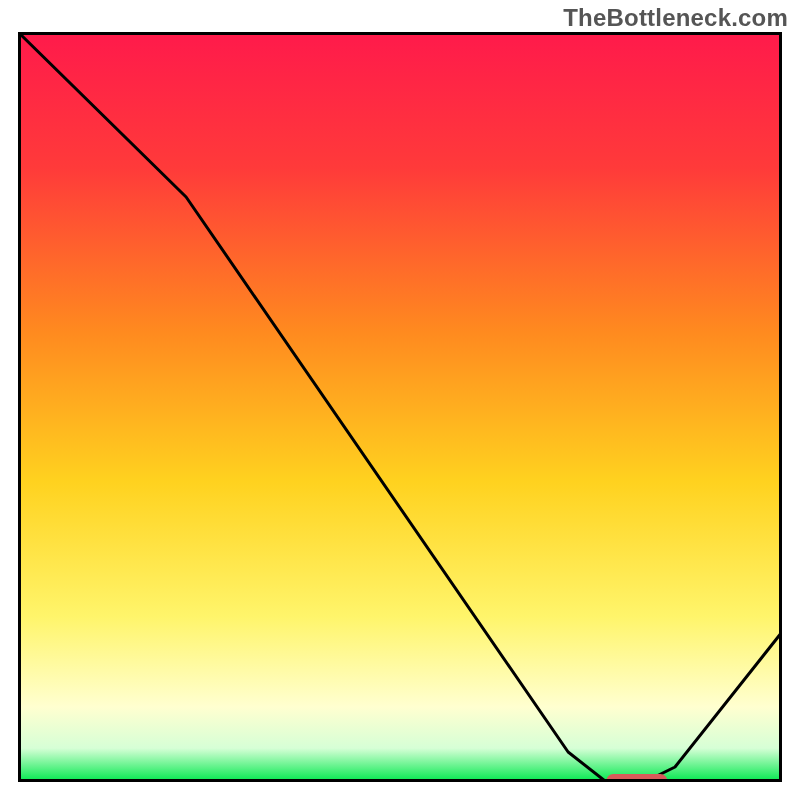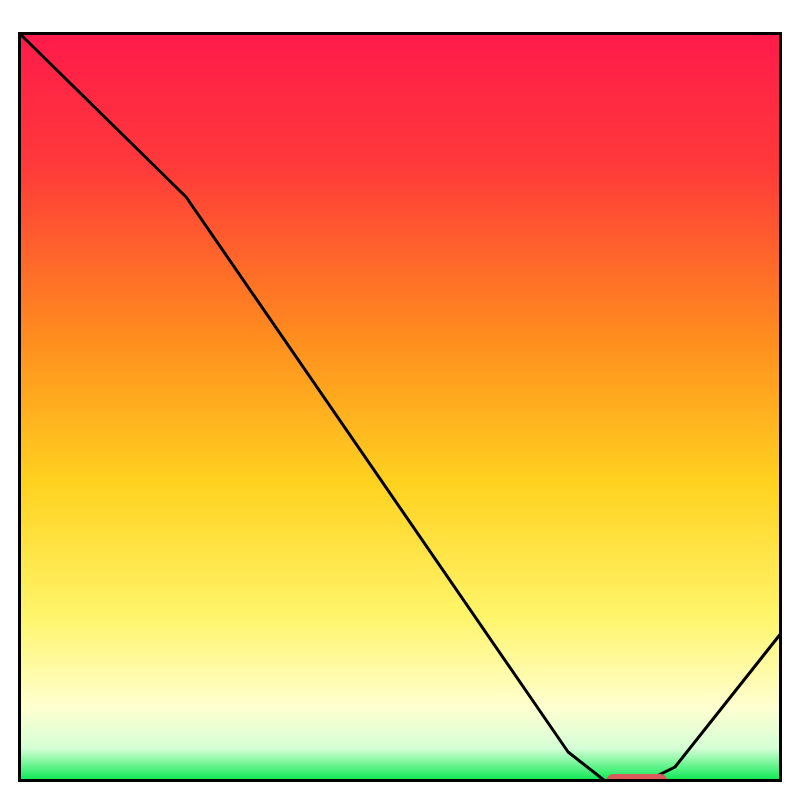--- a/index.html
+++ b/index.html
@@ -35,20 +35,21 @@
     box-sizing: border-box;
   }
   .plot-area svg {
     display: block;
   }
 </style>
 </head>
 <body>
 <div class="container">
 
+  <div class="watermark">TheBottleneck.com</div>
 
   <div class="plot-area">
     <svg id="chart-svg" width="764" height="750" viewBox="0 0 764 750">
         <defs>
           <linearGradient id="bg-grad" x1="0" y1="0" x2="0" y2="1">
             <stop offset="0%" stop-color="#ff1a4b"></stop>
             <stop offset="18%" stop-color="#ff3a3a"></stop>
             <stop offset="40%" stop-color="#ff8a1f"></stop>
             <stop offset="60%" stop-color="#ffd21f"></stop>
             <stop offset="78%" stop-color="#fff56b"></stop>

